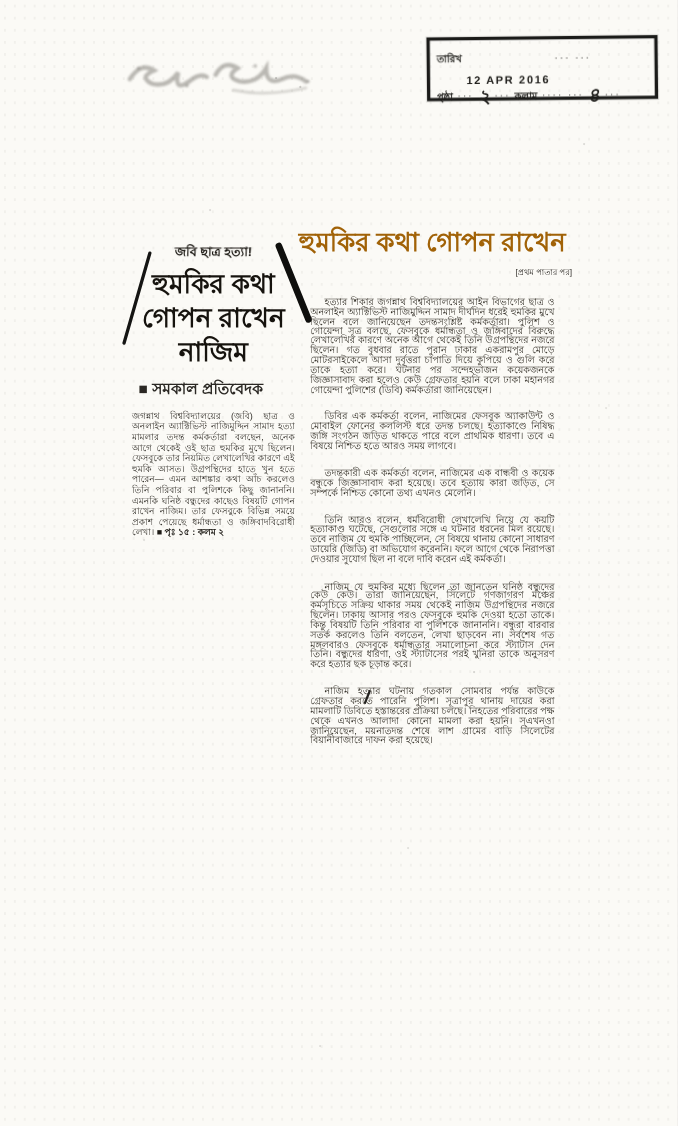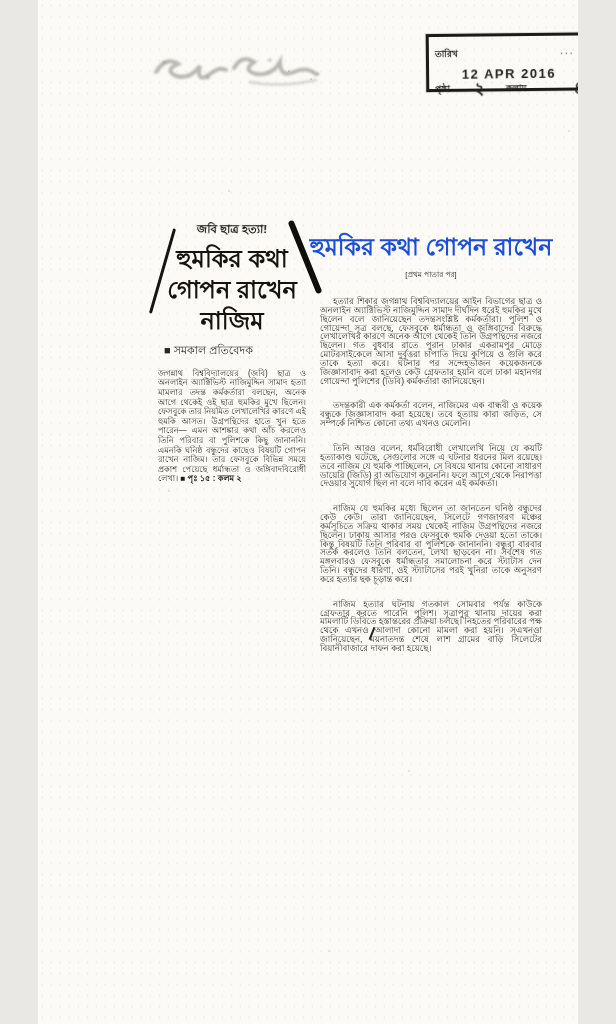--- a/index.html
+++ b/index.html
@@ -1,17 +1,17 @@
 <!DOCTYPE html>
 <html><head>
 <meta charset="utf-8">
 <style>
   html,body{margin:0;padding:0;background:#e9e8e4;}
   .page{
-    position:relative;width:540px;height:1024px;margin:0 auto;
+    position:relative;width:616px;height:1024px;margin:0 auto;
     background:#fbfaf6;overflow:hidden;
     font-family:"Liberation Sans","DejaVu Sans",sans-serif;color:#2b2824;
   }
   .page::before{
     content:"";position:absolute;inset:0;pointer-events:none;
     background-image:radial-gradient(rgba(60,55,45,.05) 1px,transparent 1px);
     background-size:9px 11px;
   }
   .speckles{position:absolute;width:2px;height:2px;border-radius:50%;
     background:rgba(40,38,34,.25);left:250px;top:70px;
@@ -23,43 +23,43 @@
   .masthead{position:absolute;left:112px;top:38px;width:190px;height:58px;
     opacity:.75;filter:blur(1.1px);}
   
   .stamp{position:absolute;left:388px;top:33px;width:210px;height:58px;
     border:3px solid #1b1b19;transform:rotate(-.6deg);
     box-shadow:0 0 0 1px rgba(20,20,20,.12), inset 0 0 0 1px rgba(255,255,255,.35);
     display:flex;flex-direction:column;justify-content:center;
     padding:2px 6px;box-sizing:border-box;filter:blur(.25px);color:#21201d;}
   .stamp-row{display:flex;align-items:center;gap:4px;white-space:nowrap;line-height:1;}
   .stamp-label{font-size:9px;font-weight:bold;}
-  .stamp-date{font-size:13px;font-weight:bold;letter-spacing:1.5px;margin-top:40px;}
+  .stamp-date{font-size:10px;font-weight:bold;letter-spacing:1.5px;margin-top:40px;}
   .stamp-dots{font-size:10px;letter-spacing:1.5px;opacity:.9;}
   .stamp-hand{font-size:17px;font-weight:bold;font-style:italic;
     transform:rotate(-9deg);display:inline-block;}
   
   .left-clip{position:absolute;left:120px;top:221px;width:148px;}
   .mark-left{position:absolute;left:3px;top:6px;width:3px;height:88px;
     background:#151513;transform:rotate(16deg);border-radius:2px;}
   .mark-right{position:absolute;right:-2px;top:-3px;width:6px;height:78px;
     background:#0f0f0d;transform:rotate(-22deg);border-radius:3px;}
   .kicker{font-weight:bold;font-size:11.5px;text-align:center;
     color:#17140f;transform:skewX(-3deg);filter:blur(.2px);}
   .left-head{font-weight:bold;font-size:24px;line-height:1.3;text-align:center;
     margin-top:3px;color:#16130e;white-space:pre-line;filter:blur(.2px);}
-  .left-byline{font-size:11px;font-weight:normal;margin:5px 0 2px 6px;filter:blur(.2px);}
+  .left-byline{font-size:14px;font-weight:bold;margin:5px 0 2px 6px;filter:blur(.2px);}
   .left-body{font-size:8.2px;line-height:1.17;text-align:justify;
     filter:blur(.28px);color:#34312b;}
   .cont{font-weight:bold;color:#1d1a15;}
   
   .main-article{position:absolute;left:266px;top:202px;width:254px;}
   .main-head{font-size:23.5px;font-weight:bold;text-align:center;
-    color:#1d4ed8;filter:blur(.15px);white-space:nowrap;margin-top:27px;}
-  .main-byline{text-align:center;font-size:7.5px;margin:1px 0 3px;filter:blur(.25px);}
+    color:#a16207;filter:blur(.15px);white-space:nowrap;}
+  .main-byline{text-align:right;font-size:7.5px;margin:1px 0 3px;filter:blur(.25px);}
   .main-body p{margin:16px;text-indent:13px;font-size:8.6px;line-height:1.03;
     text-align:justify;filter:blur(.3px);color:#353129;}
   .pen-mark{position:absolute;left:333px;top:627px;width:2px;height:13px;
     background:#24221f;transform:rotate(22deg);}
 </style>
 </head>
 <body>
 
 <div class="page">
 
@@ -108,20 +108,21 @@
 নাজিম</div>
     <div class="left-byline">■ সমকাল প্রতিবেদক</div>
     <p class="left-body"><span>জগন্নাথ বিশ্ববিদ্যালয়ের (জবি) ছাত্র ও অনলাইন অ্যাক্টিভিস্ট নাজিমুদ্দিন সামাদ হত্যা মামলার তদন্ত কর্মকর্তারা বলছেন, অনেক আগে থেকেই ওই ছাত্র হুমকির মুখে ছিলেন। ফেসবুকে তার নিয়মিত লেখালেখির কারণে এই হুমকি আসত। উগ্রপন্থিদের হাতে খুন হতে পারেন— এমন আশঙ্কার কথা আঁচ করলেও তিনি পরিবার বা পুলিশকে কিছু জানাননি। এমনকি ঘনিষ্ঠ বন্ধুদের কাছেও বিষয়টি গোপন রাখেন নাজিম। তার ফেসবুকে বিভিন্ন সময়ে প্রকাশ পেয়েছে ধর্মান্ধতা ও জঙ্গিবাদবিরোধী লেখা। </span><span class="cont">■ পৃঃ ১৫ : কলম ২</span></p>
   </div>
 
   <div class="main-article">
     <div class="main-head">হুমকির কথা গোপন রাখেন</div>
     <div class="main-byline">[প্রথম পাতার পর]</div>
     <div class="main-body">
       <p>হত্যার শিকার জগন্নাথ বিশ্ববিদ্যালয়ের আইন বিভাগের ছাত্র ও অনলাইন অ্যাক্টিভিস্ট নাজিমুদ্দিন সামাদ দীর্ঘদিন ধরেই হুমকির মুখে ছিলেন বলে জানিয়েছেন তদন্তসংশ্লিষ্ট কর্মকর্তারা। পুলিশ ও গোয়েন্দা সূত্র বলছে, ফেসবুকে ধর্মান্ধতা ও জঙ্গিবাদের বিরুদ্ধে লেখালেখির কারণে অনেক আগে থেকেই তিনি উগ্রপন্থিদের নজরে ছিলেন। গত বুধবার রাতে পুরান ঢাকার একরামপুর মোড়ে মোটরসাইকেলে আসা দুর্বৃত্তরা চাপাতি দিয়ে কুপিয়ে ও গুলি করে তাকে হত্যা করে। ঘটনার পর সন্দেহভাজন কয়েকজনকে জিজ্ঞাসাবাদ করা হলেও কেউ গ্রেফতার হয়নি বলে ঢাকা মহানগর গোয়েন্দা পুলিশের (ডিবি) কর্মকর্তারা জানিয়েছেন।</p>
+      <p>ডিবির এক কর্মকর্তা বলেন, নাজিমের ফেসবুক অ্যাকাউন্ট ও মোবাইল ফোনের কললিস্ট ধরে তদন্ত চলছে। হত্যাকাণ্ডে নিষিদ্ধ জঙ্গি সংগঠন জড়িত থাকতে পারে বলে প্রাথমিক ধারণা। তবে এ বিষয়ে নিশ্চিত হতে আরও সময় লাগবে।</p>
       <p>তদন্তকারী এক কর্মকর্তা বলেন, নাজিমের এক বান্ধবী ও কয়েক বন্ধুকে জিজ্ঞাসাবাদ করা হয়েছে। তবে হত্যায় কারা জড়িত, সে সম্পর্কে নিশ্চিত কোনো তথ্য এখনও মেলেনি।</p>
       <p>তিনি আরও বলেন, ধর্মবিরোধী লেখালেখি নিয়ে যে কয়টি হত্যাকাণ্ড ঘটেছে, সেগুলোর সঙ্গে এ ঘটনার ধরনের মিল রয়েছে। তবে নাজিম যে হুমকি পাচ্ছিলেন, সে বিষয়ে থানায় কোনো সাধারণ ডায়েরি (জিডি) বা অভিযোগ করেননি। ফলে আগে থেকে নিরাপত্তা দেওয়ার সুযোগ ছিল না বলে দাবি করেন এই কর্মকর্তা।</p>
       <p>নাজিম যে হুমকির মধ্যে ছিলেন তা জানতেন ঘনিষ্ঠ বন্ধুদের কেউ কেউ। তারা জানিয়েছেন, সিলেটে গণজাগরণ মঞ্চের কর্মসূচিতে সক্রিয় থাকার সময় থেকেই নাজিম উগ্রপন্থিদের নজরে ছিলেন। ঢাকায় আসার পরও ফেসবুকে হুমকি দেওয়া হতো তাকে। কিন্তু বিষয়টি তিনি পরিবার বা পুলিশকে জানাননি। বন্ধুরা বারবার সতর্ক করলেও তিনি বলতেন, লেখা ছাড়বেন না। সর্বশেষ গত মঙ্গলবারও ফেসবুকে ধর্মান্ধতার সমালোচনা করে স্ট্যাটাস দেন তিনি। বন্ধুদের ধারণা, ওই স্ট্যাটাসের পরই খুনিরা তাকে অনুসরণ করে হত্যার ছক চূড়ান্ত করে।</p>
       <p>নাজিম হত্যার ঘটনায় গতকাল সোমবার পর্যন্ত কাউকে গ্রেফতার করতে পারেনি পুলিশ। সূত্রাপুর থানায় দায়ের করা মামলাটি ডিবিতে হস্তান্তরের প্রক্রিয়া চলছে। নিহতের পরিবারের পক্ষ থেকে এখনও আলাদা কোনো মামলা করা হয়নি। স্এখনওা জানিয়েছেন, ময়নাতদন্ত শেষে লাশ গ্রামের বাড়ি সিলেটের বিয়ানীবাজারে দাফন করা হয়েছে।</p>
     </div>
   </div>
 
   <div class="pen-mark"></div>
 
 </div>

